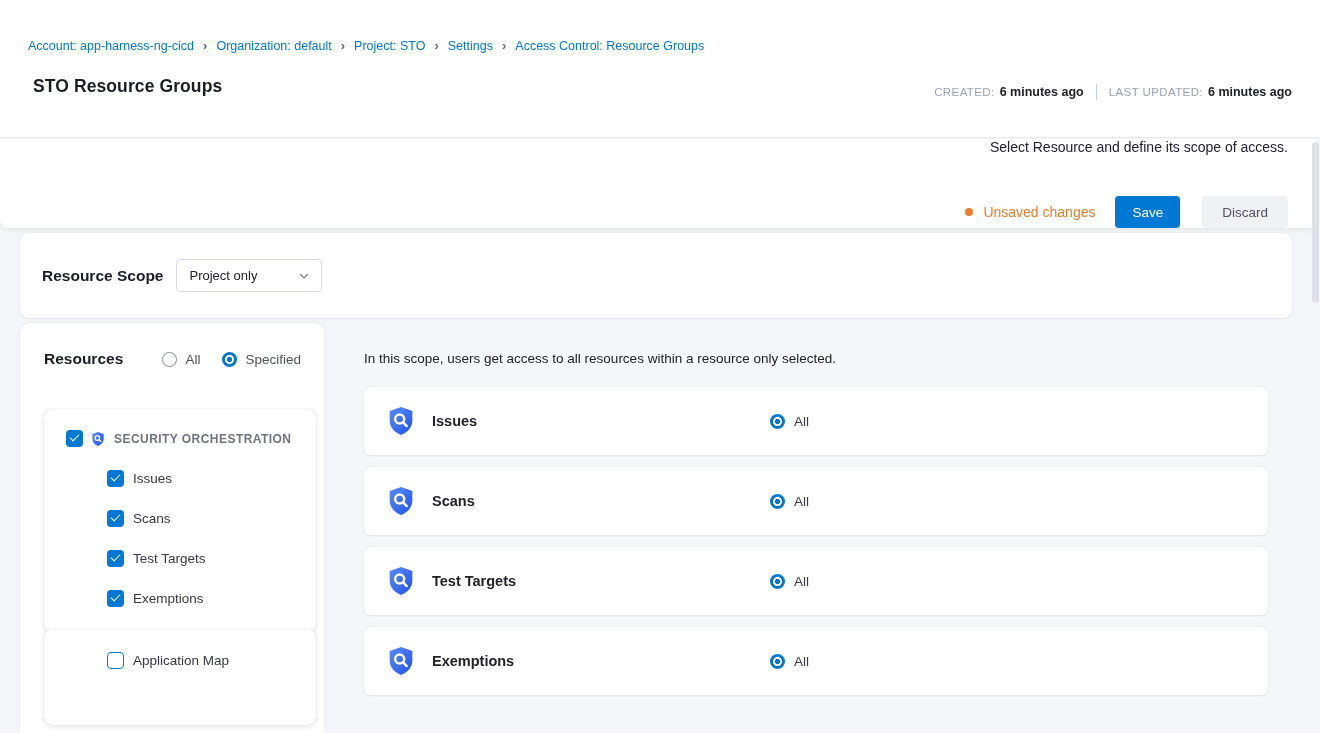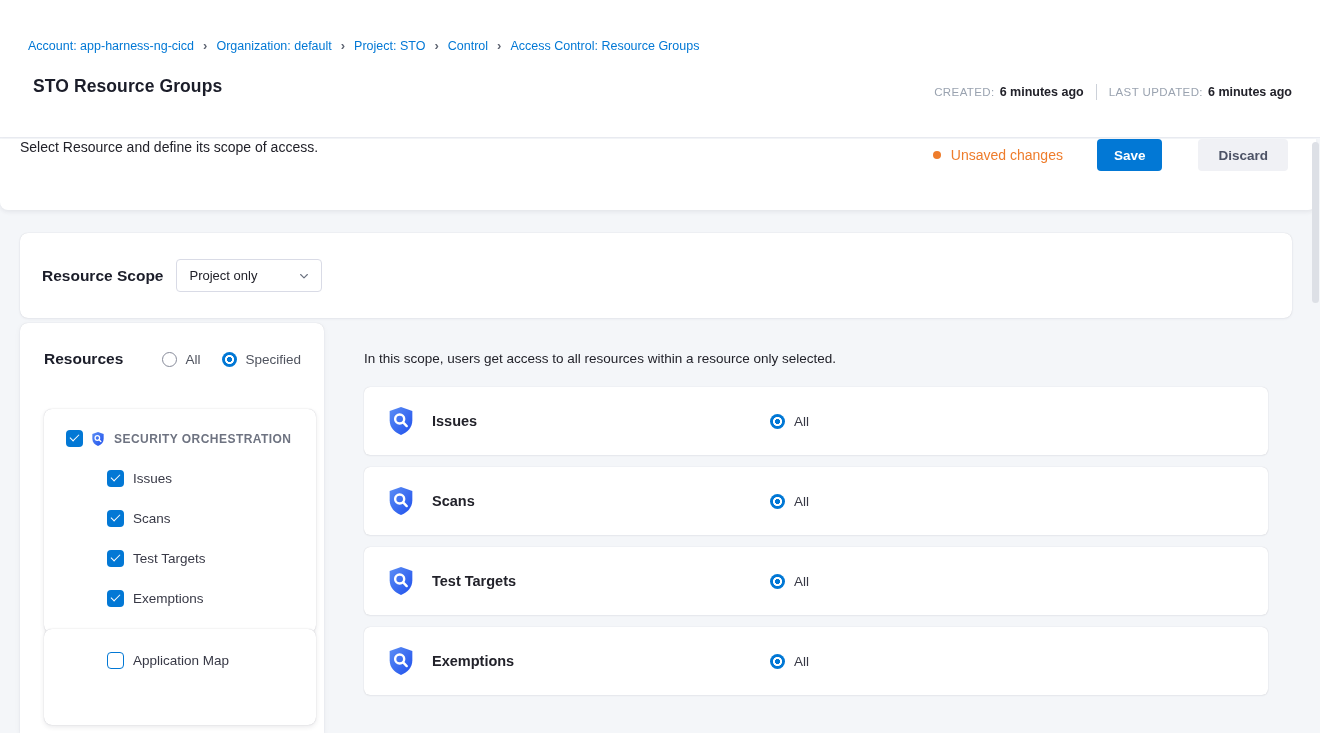--- a/index.html
+++ b/index.html
@@ -12,29 +12,29 @@
   .breadcrumb { position:absolute; top:38px; left:28px; font-size:12.5px; display:flex; align-items:center; white-space:nowrap; }
   .crumb { color:#0278d5; cursor:pointer; }
   .breadcrumb span.crumb:not(:last-of-type)::after { content:"›"; color:#5f6572; font-size:13px; margin:0 9px; font-weight:600; }
   .page-title { position:absolute; top:76px; left:33px; font-size:17.5px; font-weight:600; color:#1b1d29; letter-spacing:.1px; }
   .meta { position:absolute; top:84px; right:28px; display:flex; align-items:center; font-size:12.5px; }
   .meta-label { color:#9aa3b0; font-size:11.5px; letter-spacing:.4px; margin-right:5px; }
   .meta-value { color:#22222a; font-weight:600; }
   .meta-divider { width:1px; height:16px; background:#ccd1d9; margin:0 12px; }
 
   
-  .toolbar { position:absolute; top:139px; left:0; width:1316px; height:71px; background:#ffffff;
+  .toolbar { position:absolute; top:139px; left:0; width:1316px; height:89px; background:#ffffff;
              border-radius:0 0 8px 8px; box-shadow:0 2px 4px rgba(40,41,61,.08);
-             display:flex; align-items:flex-start; justify-content:space-between; padding:0 28px 0 20px; }
+             display:flex; align-items:flex-end; justify-content:space-between; padding:0 28px 0 20px;flex-direction:column; }
   .toolbar-desc { font-size:14px; color:#22222a; }
   .toolbar-right { display:flex; align-items:center; }
   .unsaved-dot { width:8px; height:8px; border-radius:50%; background:#ee7c2b; margin-right:10px; }
   .unsaved-text { color:#ee7c2b; font-size:14px; margin-right:20px; }
-  .btn { border:none; border-radius:4px; height:32px; font-size:13.5px; font-weight:700; cursor:pointer;
-         font-family:"Liberation Sans", sans-serif;margin-left:14px; }
+  .btn { border:none; border-radius:4px; height:32px; font-size:13.5px; font-weight:400; cursor:pointer;
+         font-family:"Liberation Sans", sans-serif; }
   .btn-save { background:#0278d5; color:#ffffff; padding:0 17px; margin-right:22px; }
   .btn-discard { background:#f0f1f5; color:#4d5366; padding:0 20px; }
 
   
   .scope-card { position:absolute; top:233px; left:20px; width:1272px; height:85px; background:#fff; border-radius:8px;
                 box-shadow:0 0 1px rgba(40,41,61,.2), 0 1px 3px rgba(40,41,61,.06);
                 display:flex; align-items:center; padding-left:22px; }
   .scope-label { font-size:15.5px; font-weight:700; color:#1b1d29; margin-right:13px; }
   .dropdown { width:146px; height:33px; border:1px solid #d9dbe6; border-radius:4px; background:#fff;
               display:flex; align-items:center; justify-content:space-between; padding:0 11px 0 12px; cursor:pointer; }
@@ -91,21 +91,21 @@
 
   <header class="page-header">
     <nav class="breadcrumb">
 
         <span class="crumb">Account: app-harness-ng-cicd</span>
 
         <span class="crumb">Organization: default</span>
 
         <span class="crumb">Project: STO</span>
 
-        <span class="crumb">Control</span>
+        <span class="crumb">Settings</span>
 
         <span class="crumb">Access Control: Resource Groups</span>
 
     </nav>
     <h1 class="page-title">STO Resource Groups</h1>
     <div class="meta">
       <span class="meta-label">CREATED:</span>
       <span class="meta-value">6 minutes ago</span>
       <span class="meta-divider"></span>
       <span class="meta-label">LAST UPDATED:</span>

